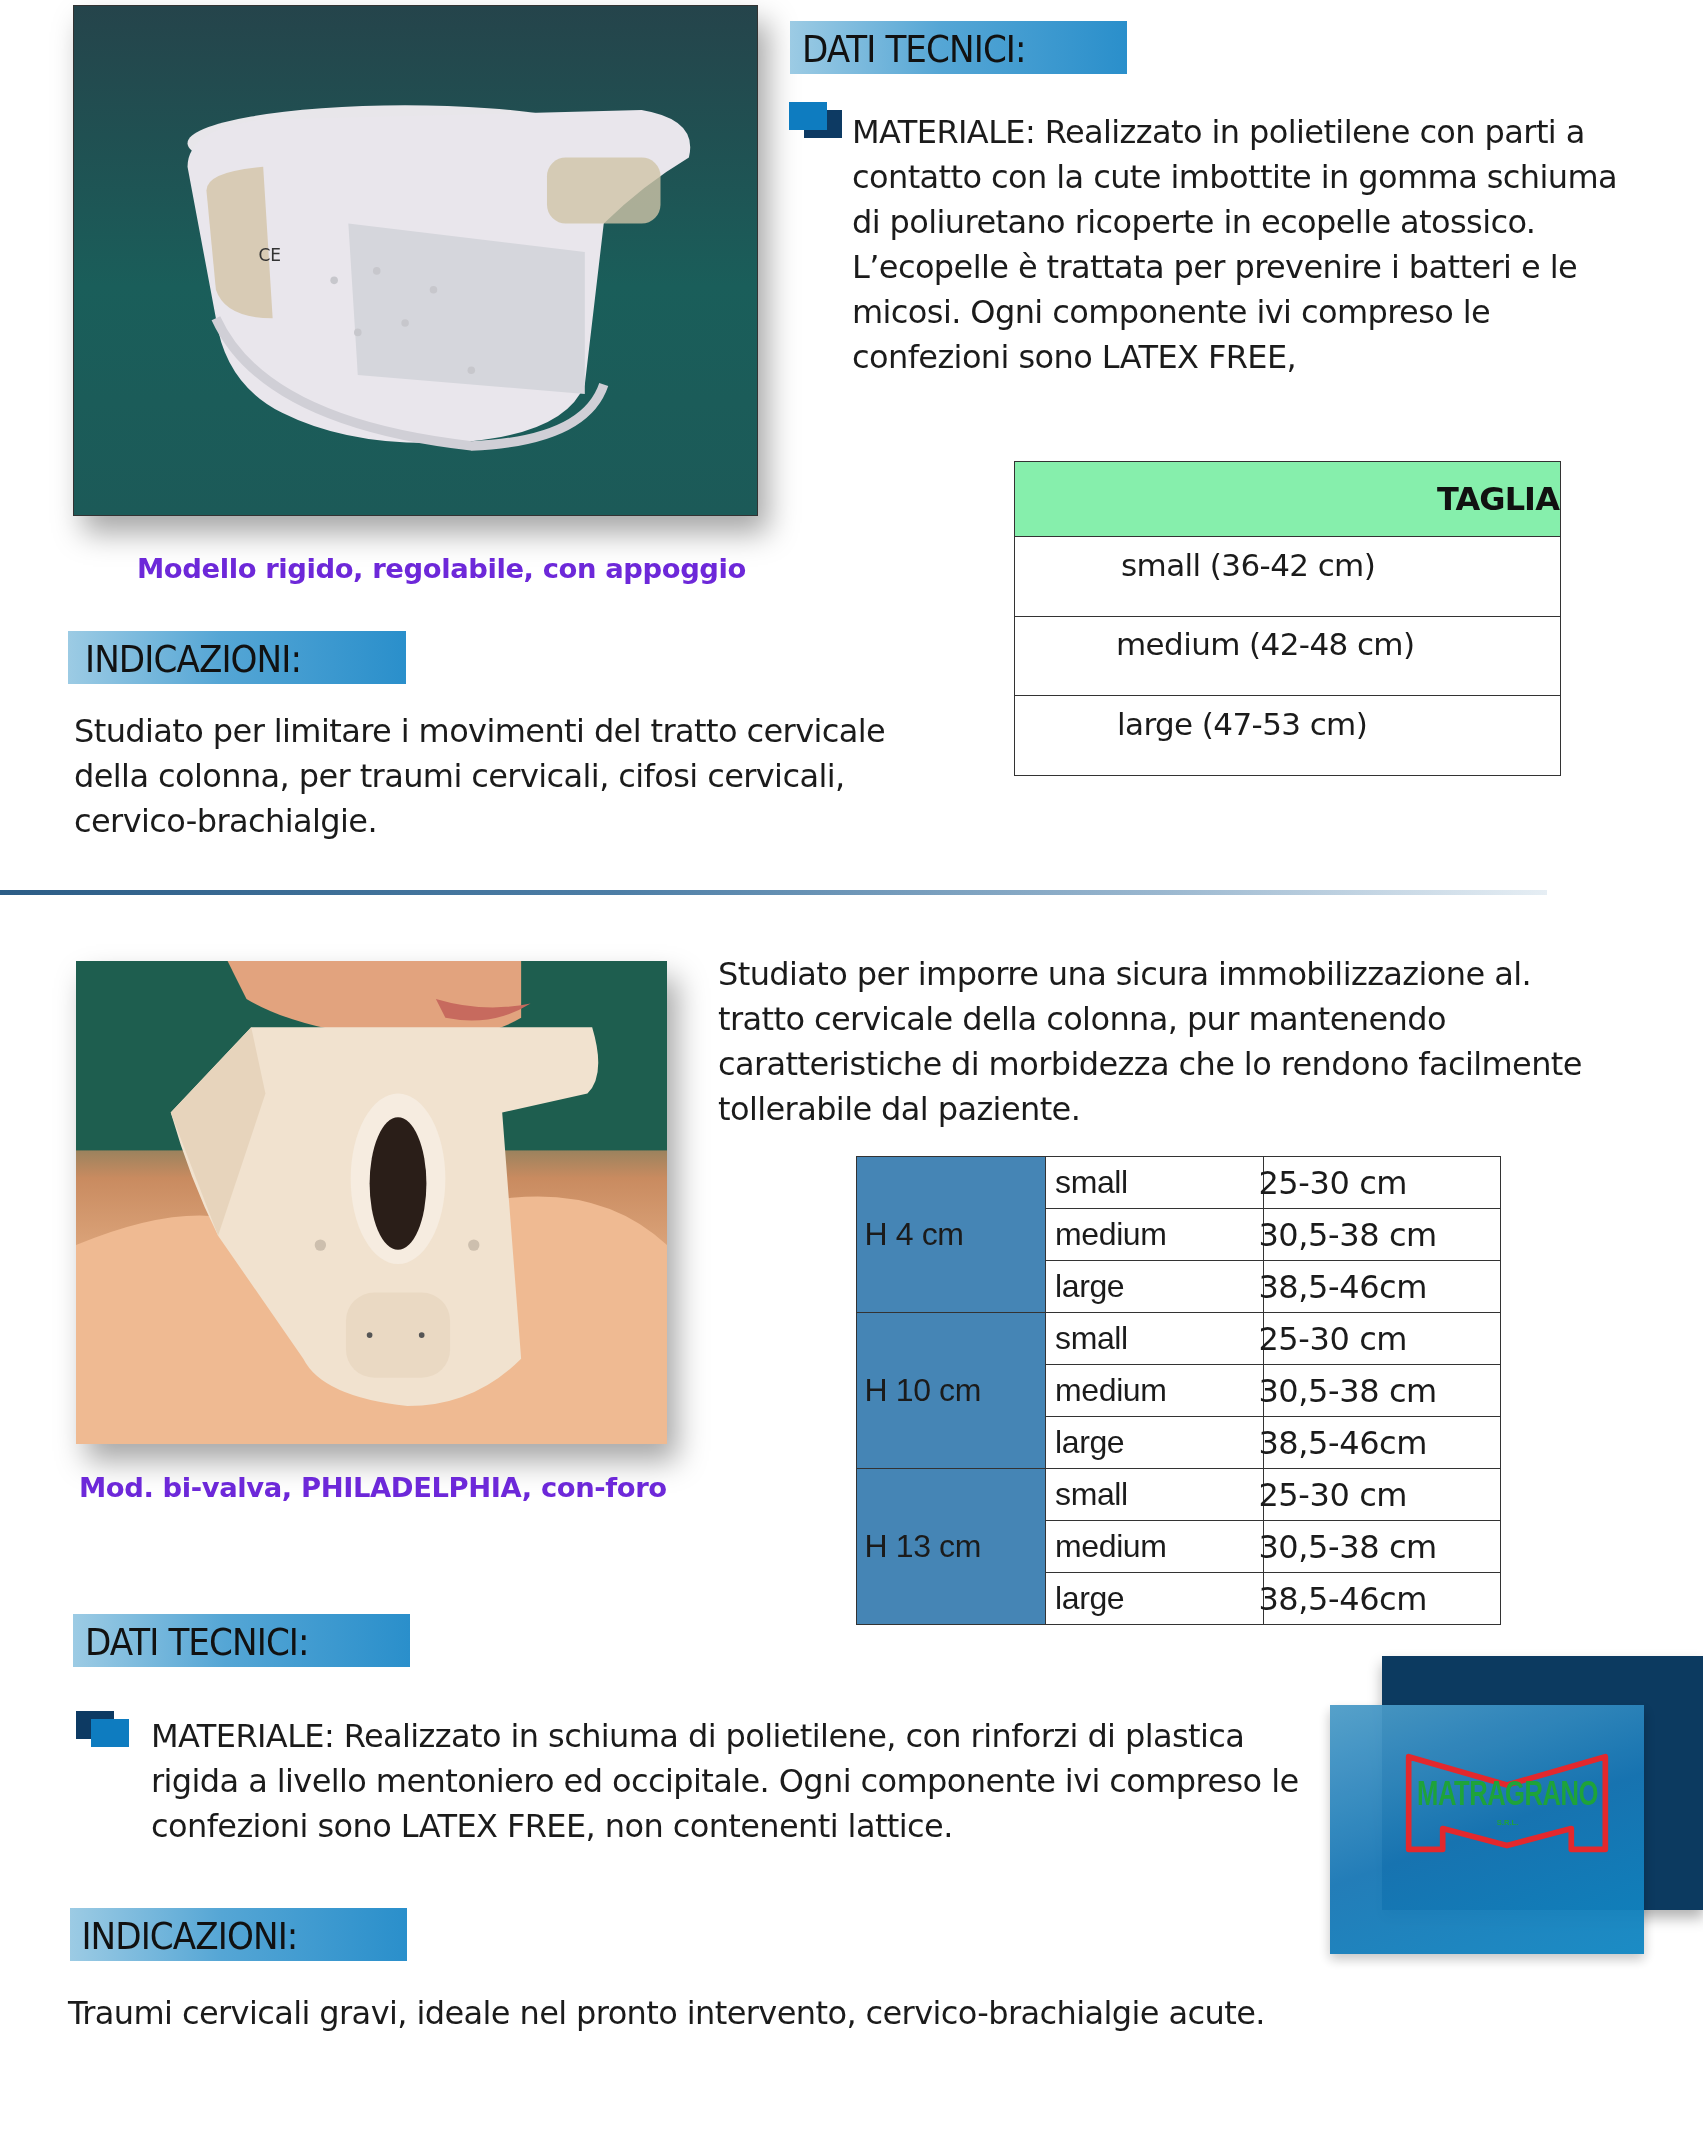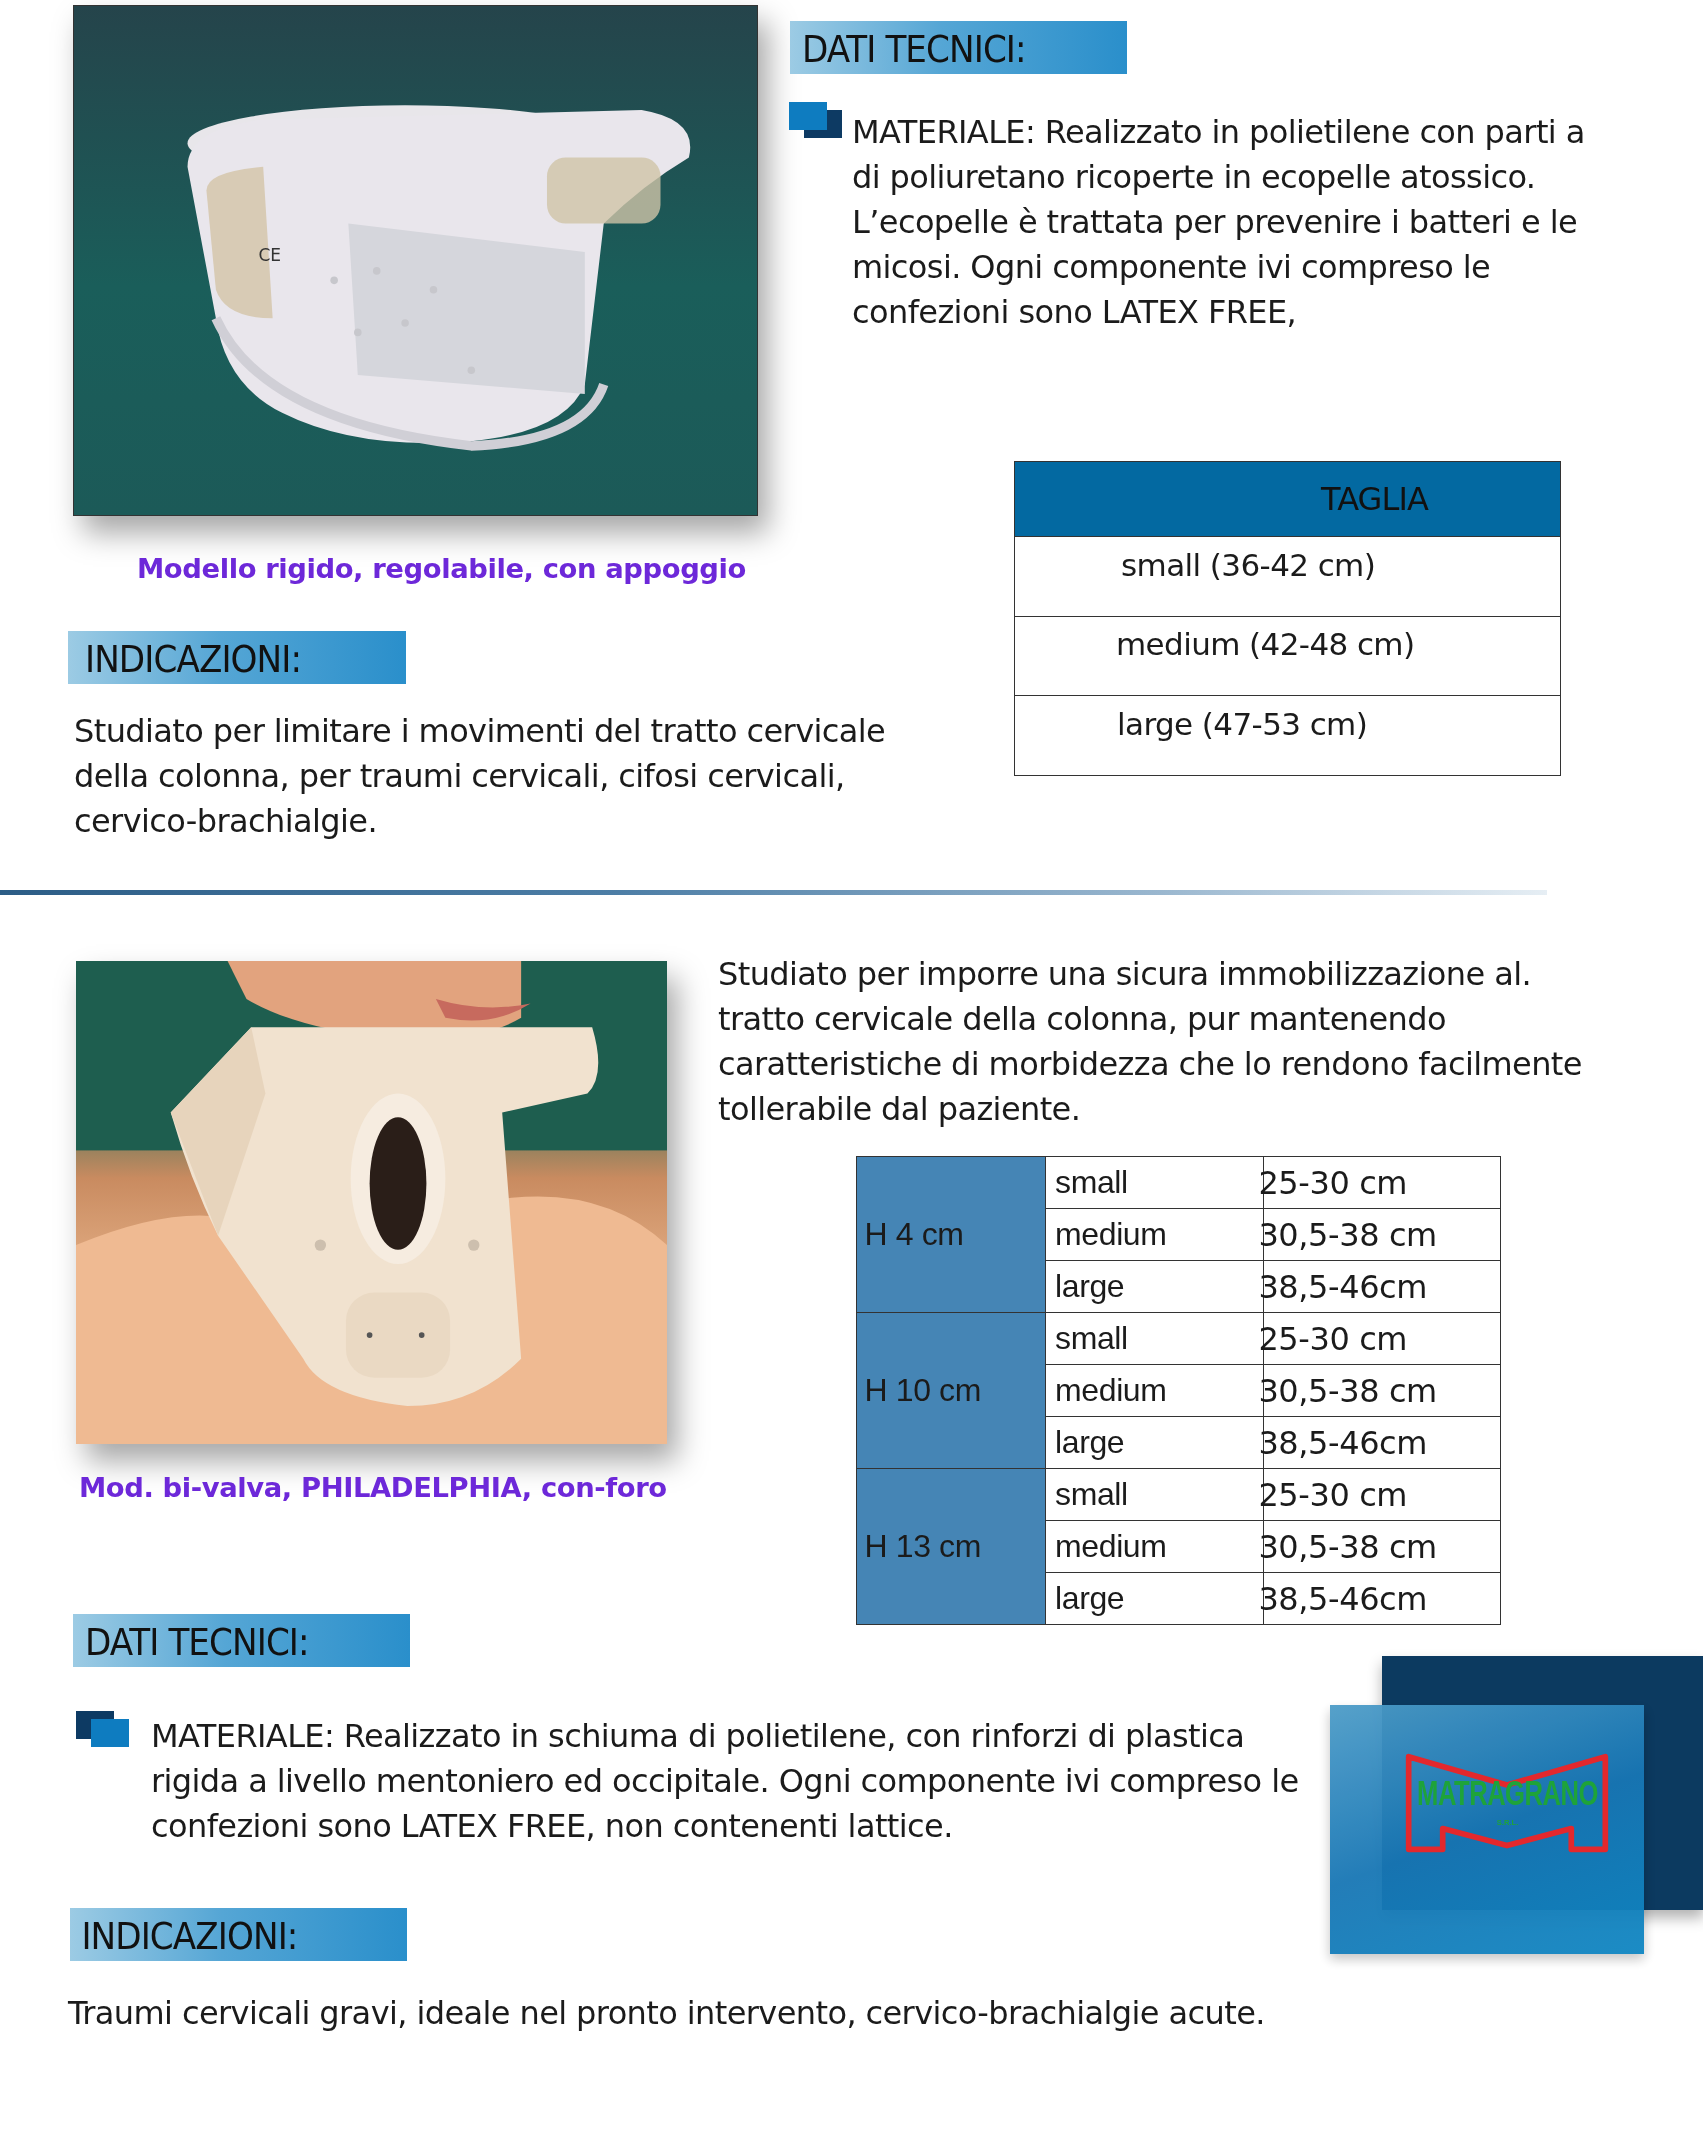--- a/index.html
+++ b/index.html
@@ -41,22 +41,22 @@
     background:linear-gradient(180deg,#25444b 0%,#1a5e5a 55%,#1c5a58 100%);
     border:1.9px solid #333;
   }
   .photo2 {
     background:linear-gradient(180deg,#1c5d4e 0%,#2b6d58 25%,#c98b60 45%,#e8b58c 70%,#f2c59d 100%);
   }
 
   
   .t1 { position:absolute; left:1014px; top:461px; width:547px; border-collapse:collapse; }
   .t1 th {
-    background:#0369a1; height:72px; font-weight:normal; font-size:32px;
-    text-align:center; padding-left:175px; border:1.9px solid #333; color:#111;
+    background:#86efac; height:72px; font-weight:bold; font-size:32px;
+    text-align:right; padding-left:175px; border:1.9px solid #333; color:#111;
     letter-spacing:-0.9px;
   }
   .t1 td {
     height:68px; font-size:31px; border:1.9px solid #333; padding-left:104px;
     color:#1b1b1b; vertical-align:top; padding-top:9.5px; letter-spacing:-0.6px;
   }
 
   
   .t2 { position:absolute; left:856px; top:1156px; width:645px; border-collapse:collapse; }
   .t2 td { border:1.9px solid #333; font-size:32px; color:#1b1b1b; height:51px; padding:0; letter-spacing:-0.4px;}
@@ -105,20 +105,21 @@
 
 <div class="hbar" style="left:790px; top:21px; width:337px;">DATI TECNICI:</div>
 
 <div class="bullet" style="left:789px; top:102px;">
   <div class="back"></div>
     <div class="front"></div>
 </div>
 
 <div class="para" style="left:852px; top:110px; width:814px;">
   <div>MATERIALE: Realizzato in polietilene con parti a</div>
+  <div>contatto con la cute imbottite in gomma schiuma</div>
   <div>di poliuretano ricoperte in ecopelle atossico.</div>
   <div>L’ecopelle è trattata per prevenire i batteri e le</div>
   <div>micosi. Ogni componente ivi compreso le</div>
   <div>confezioni sono LATEX FREE,</div>
 </div>
 
 <table class="t1">
   <thead>
     <tr>
         <th>TAGLIA</th>

